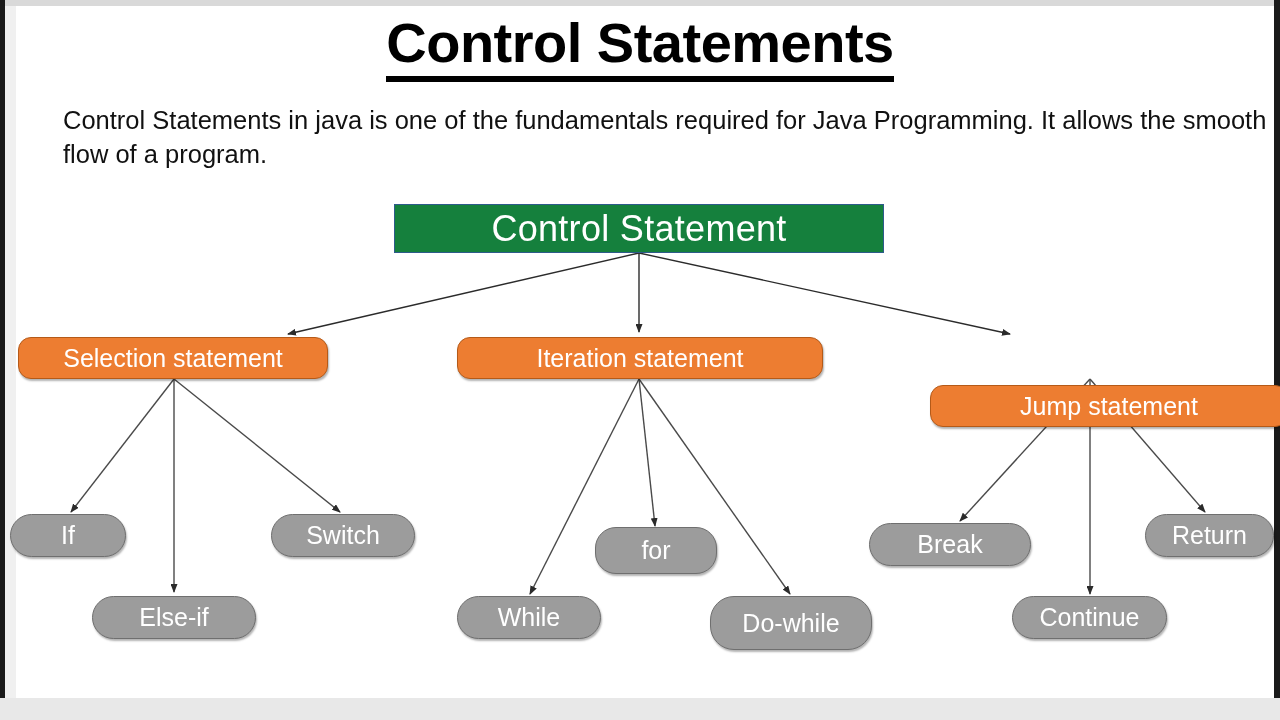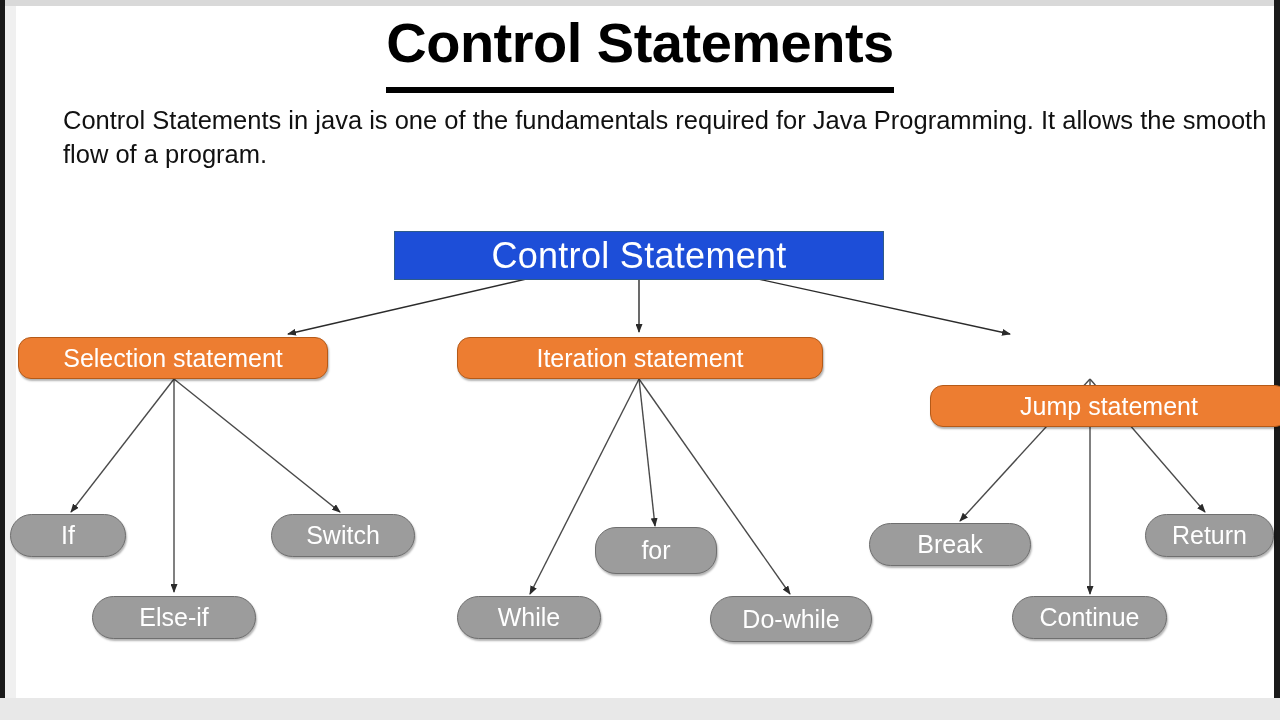--- a/index.html
+++ b/index.html
@@ -61,21 +61,21 @@
     width: 1280px;
     text-align: center;
     font-size: 56px;
     font-weight: bold;
     color: #000000;
     letter-spacing: -0.5px;
     line-height: 1.05;
   }
   .title span {
     border-bottom: 6px solid #000000;
-    padding-bottom: 13px;
+    padding-bottom: 2px;
     margin-top: 8px;
   }
   .intro {
     position: absolute;
     left: 28px; top: 104px;
     width: 1215px;
     font-size: 25.5px;
     color: #111111;
     line-height: 1.33;
     margin-left: 35px;
@@ -98,26 +98,25 @@
     position: absolute;
     box-sizing: border-box;
     display: flex;
     align-items: center;
     justify-content: center;
     color: #ffffff;
     text-align: center;
     white-space: nowrap;
   }
   .node-root {
-    background: #1d4ed8;
+    background: #15803d;
     border: 1.5px solid #2e5b8a;
     font-size: 36px;
     font-weight: 400;
     letter-spacing: 0.3px;
-    margin-top: 27px;
   }
   .node-mid {
     background: #ed7d31;
     border: 1.5px solid #b55a18;
     border-radius: 13px;
     font-size: 25px;
     font-weight: 400;
     box-shadow: 1px 2px 2px rgba(0,0,0,0.30);
   }
   .node-leaf {
@@ -213,21 +212,21 @@
     </div>
 
     <div class="node node-leaf" style="left:457px; top:596px; width:144px; height:43px;">
       <span>While</span>
     </div>
 
     <div class="node node-leaf squarish" style="left:595px; top:527px; width:122px; height:47px;">
       <span>for</span>
     </div>
 
-    <div class="node node-leaf" style="left:710px; top:596px; width:162px; height:46px;">
+    <div class="node node-leaf" style="left:710px; top:596px; width:162px; height:54px;">
       <span>Do-while</span>
     </div>
 
     <div class="node node-leaf" style="left:869px; top:523px; width:162px; height:43px;">
       <span>Break</span>
     </div>
 
     <div class="node node-leaf" style="left:1012px; top:596px; width:155px; height:43px;">
       <span>Continue</span>
     </div>

